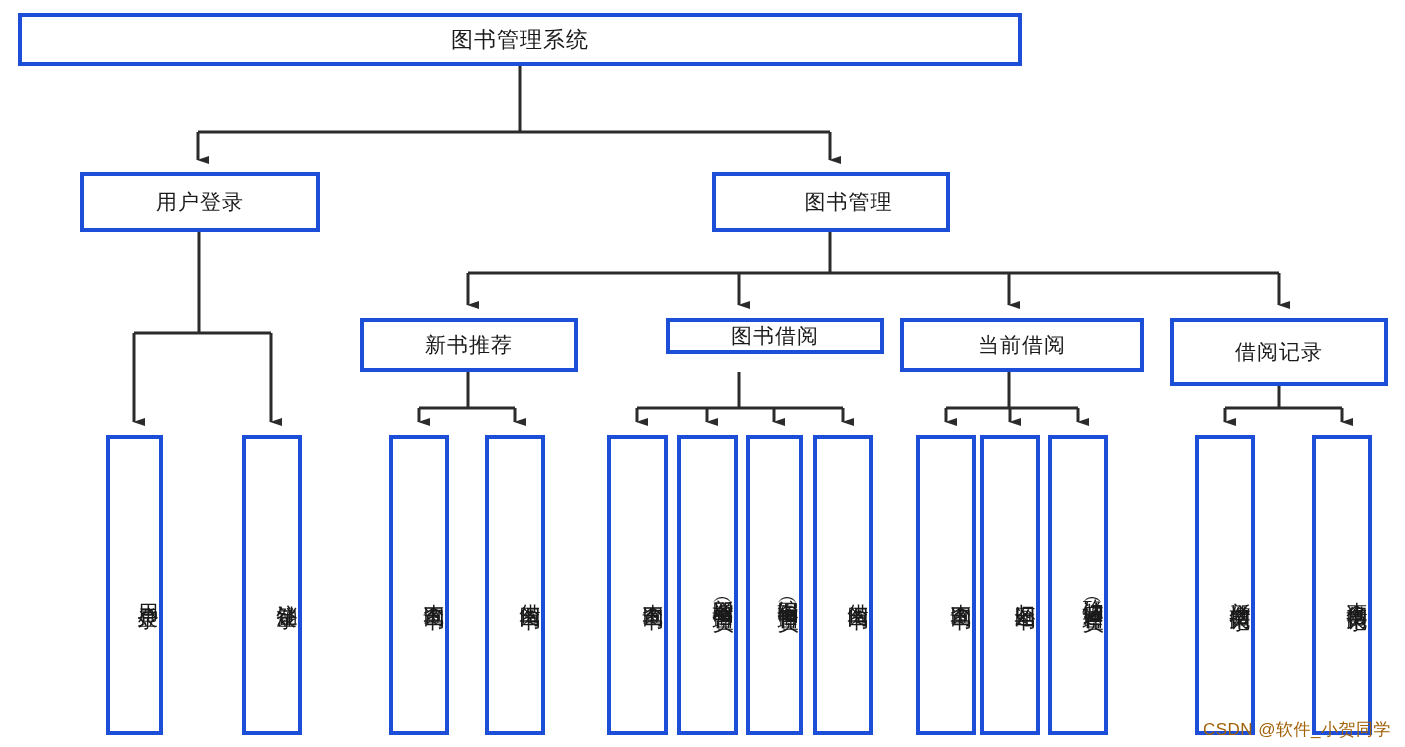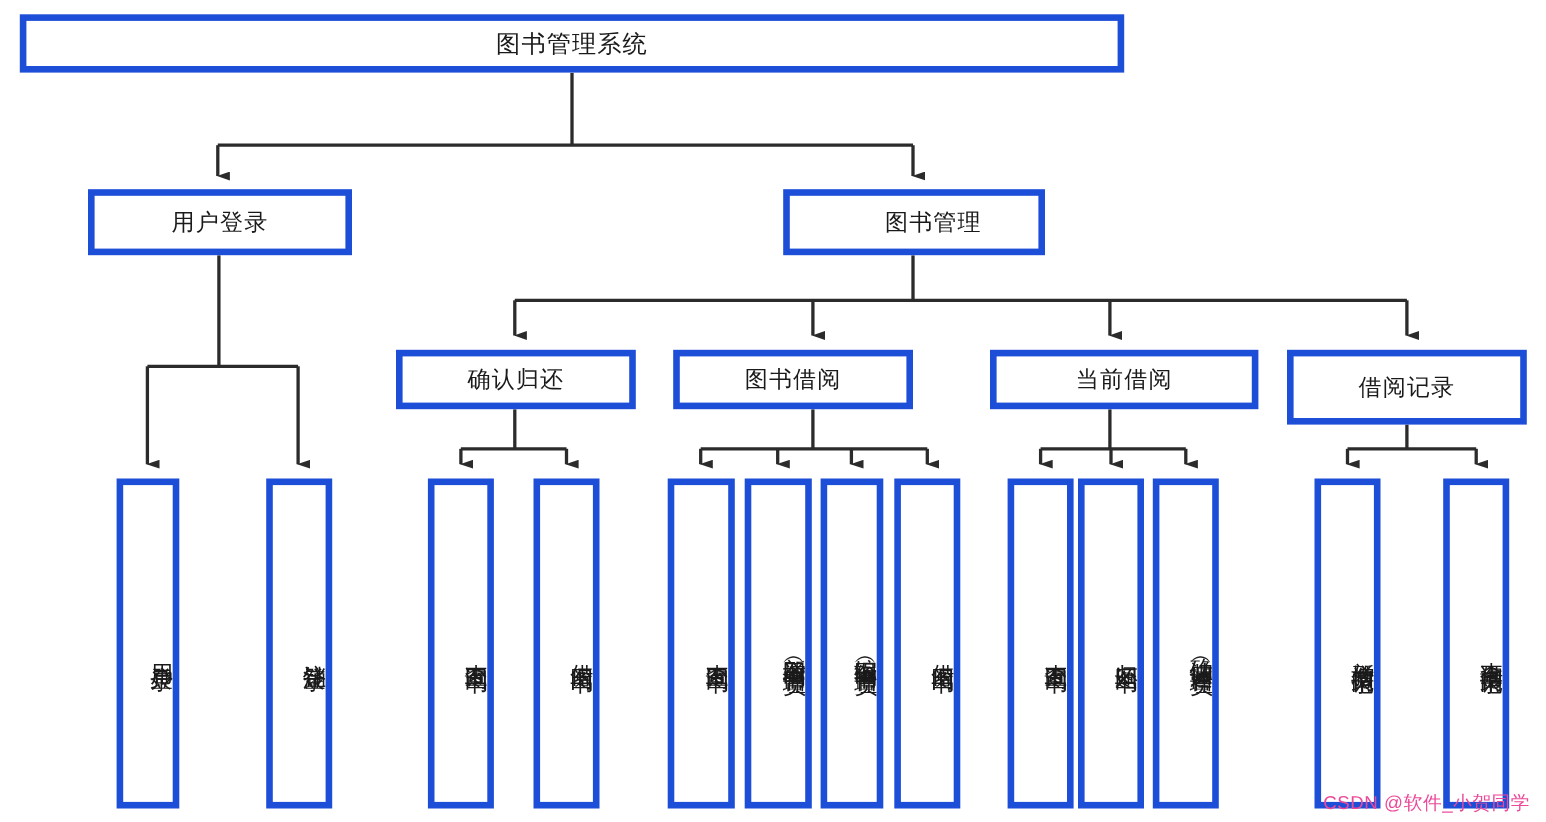--- a/index.html
+++ b/index.html
@@ -21,21 +21,21 @@
     position: absolute;
     left: 0;
     top: 0;
     width: 1405px;
     height: 747px;
   }
   .node {
     position: absolute;
     box-sizing: border-box;
     background: #ffffff;
-    border: 6px solid #1d4ed8;
+    border: 4px solid #1d4ed8;
     display: flex;
     align-items: center;
     justify-content: center;
     color: #1a1a1a;
     z-index: 2;
   }
   .node.horiz {
     font-size: 21px;
     letter-spacing: 1px;
     white-space: nowrap;
@@ -51,21 +51,21 @@
     justify-content: center;
   }
   .node.root {
     font-size: 22px;
   }
   .watermark {
     position: absolute;
     right: 14px;
     bottom: 6px;
     font-size: 17px;
-    color: #ec4899;
+    color: #a16207;
     white-space: nowrap;
     z-index: 3;
     letter-spacing: 0.5px;
   }
 </style>
 </head>
 <body>
 
 <div id="canvas">
 
@@ -117,22 +117,22 @@
       <line x1="1225" y1="408" x2="1225" y2="422" marker-end="url(#arrow)"></line>
       <line x1="1342" y1="408" x2="1342" y2="422" marker-end="url(#arrow)"></line>
     </g>
   </svg>
 
   <div class="node horiz root" style="left:18px; top:13px; width:1004px; height:53px;">图书管理系统</div>
 
   <div class="node horiz" style="left:80px; top:172px; width:240px; height:60px;">用户登录</div>
   <div class="node horiz" style="left:712px; top:172px; width:238px; height:60px;padding-left:35px;">图书管理</div>
 
-  <div class="node horiz" style="left:360px; top:318px; width:218px; height:54px;">确认归还</div>
-  <div class="node horiz" style="left:612px; top:318px; width:218px; height:54px;">图书借阅</div>
+  <div class="node horiz" style="left:360px; top:318px; width:218px; height:54px;">新书推荐</div>
+  <div class="node horiz" style="left:666px; top:318px; width:218px; height:36px;">图书借阅</div>
   <div class="node horiz" style="left:900px; top:318px; width:244px; height:54px;">当前借阅</div>
   <div class="node horiz" style="left:1170px; top:318px; width:218px; height:68px;">借阅记录</div>
 
   <div class="node vert" style="left:106px; top:435px; width:57px; height:300px;">用户登录</div>
   <div class="node vert" style="left:242px; top:435px; width:60px; height:300px;">注销登录</div>
 
   <div class="node vert" style="left:389px; top:435px; width:60px; height:300px;">查询图书</div>
   <div class="node vert" style="left:485px; top:435px; width:60px; height:300px;">借阅图书</div>
 
   <div class="node vert" style="left:607px; top:435px; width:61px; height:300px;">查询图书</div>

